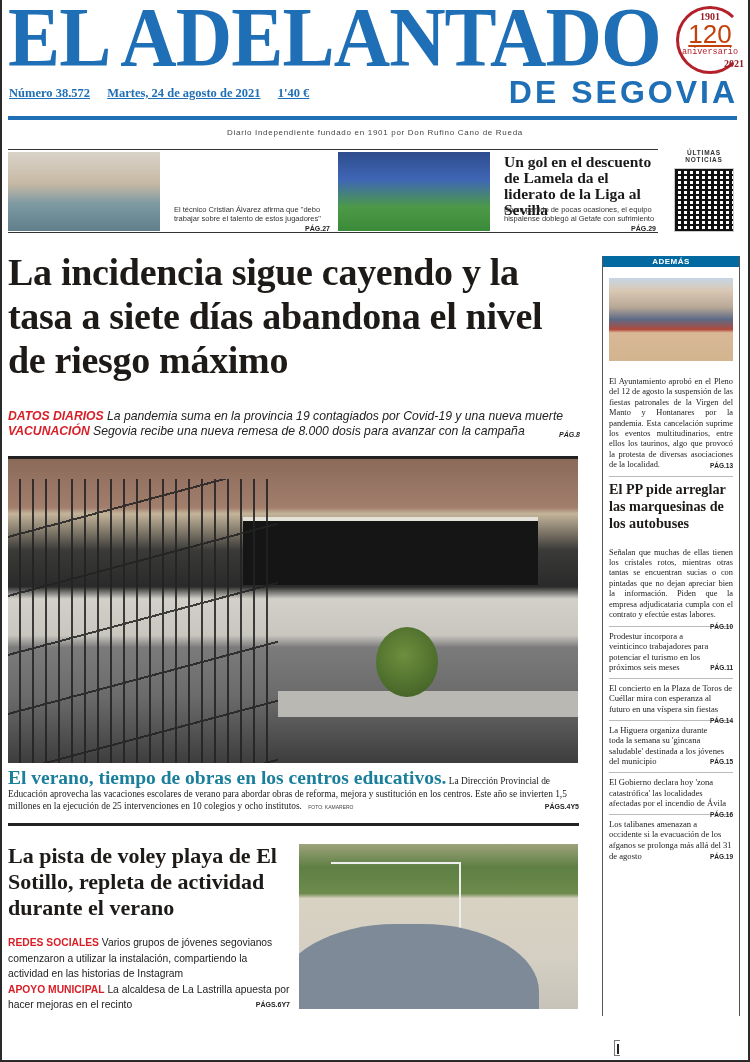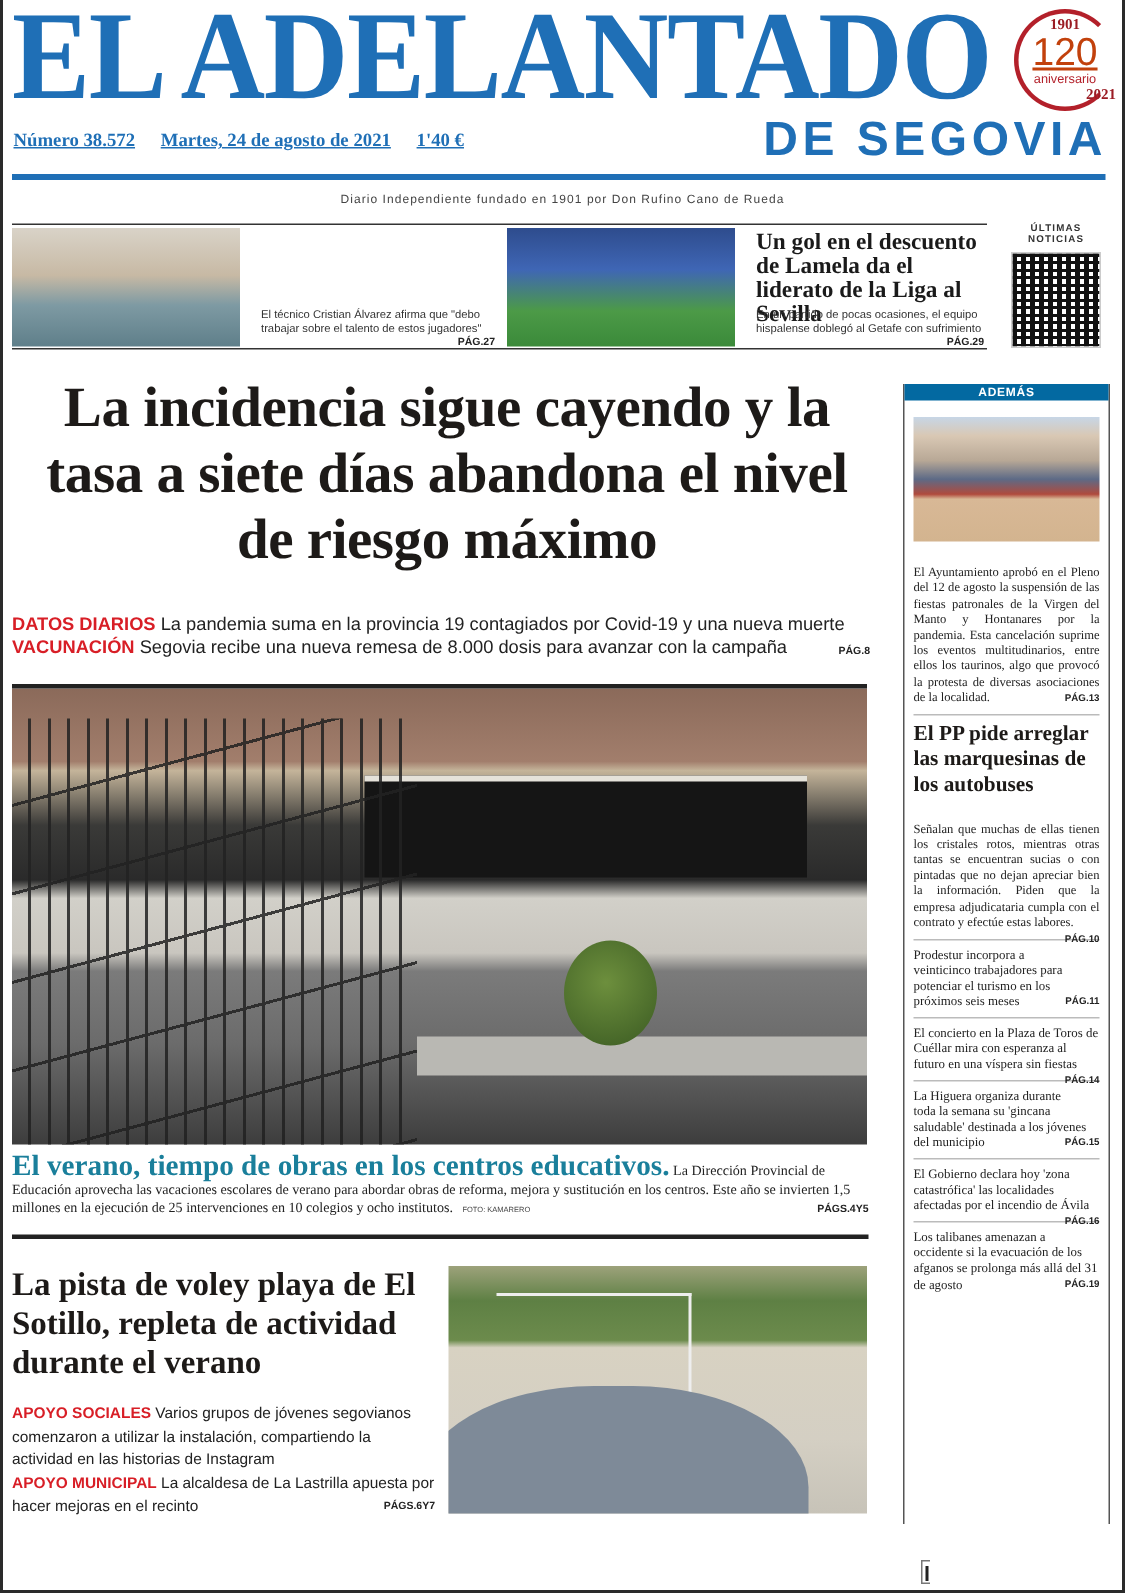--- a/index.html
+++ b/index.html
@@ -7,21 +7,21 @@
   body { position: relative; font-family: "Liberation Serif", "DejaVu Serif", serif; color: #1a1a1a; }
 
   .frame { position: absolute; left: 0; top: 0; width: 750px; height: 1062px; border: 2px solid #2a2a2a; border-top: none; }
 
   
   .masthead-title { position: absolute; left: 8px; top: -4px; font-family: "Liberation Serif", serif; font-weight: bold; font-size: 84px; letter-spacing: -1px; color: #1f6fb6; line-height: 1; white-space: nowrap; transform: scaleX(0.93); transform-origin: left top; }
   .anniv { position: absolute; left: 676px; top: 6px; width: 68px; height: 68px; }
   .anniv .ring { position: absolute; left: 0; top: 0; width: 68px; height: 68px; border-radius: 50%; border: 3px solid #b3202a; border-right-color: transparent; border-top-color: #b3202a; }
   .anniv .y1 { position: absolute; left: 0; width: 68px; top: 5px; text-align: center; font-size: 10px; font-weight: bold; color: #9b1c24; }
   .anniv .num { position: absolute; left: 0; width: 68px; top: 15px; text-align: center; font-family: "Liberation Sans", sans-serif; font-size: 26px; color: #c2410c; line-height: 1; text-decoration: underline; }
-  .anniv .lbl { position: absolute; left: 0; width: 68px; top: 41px; text-align: center; font-family: Liberation Sans, sans-serif; font-size: 8.5px; color: #b3202a; }
+  .anniv .lbl { position: absolute; left: 0; width: 68px; top: 41px; text-align: center; font-family: Liberation Mono, monospace; font-size: 8.5px; color: #b3202a; }
   .anniv .y2 { position: absolute; left: 0; width: 68px; top: 52px; text-align: right; font-size: 10px; font-weight: bold; color: #9b1c24; }
 
   .issue-line { position: absolute; left: 9px; top: 86px; font-size: 12.5px; font-weight: bold; color: #1f6fb6; white-space: nowrap; }
   .issue-line span { margin-right: 14px; text-decoration: underline; }
   .subtitle-city { position: absolute; right: 12px; top: 76px; font-family: "Liberation Sans", sans-serif; font-weight: bold; font-size: 32px; letter-spacing: 3px; color: #1f6fb6; line-height: 1; }
   .blue-rule { position: absolute; left: 8px; top: 116px; width: 729px; height: 4px; background: #1f6fb6; }
   .founded { position: absolute; left: 0; width: 750px; top: 128px; text-align: center; font-family: "Liberation Sans", sans-serif; font-size: 8px; letter-spacing: 0.7px; color: #444; }
 
   
   .teasers { position: absolute; left: 8px; top: 149px; width: 650px; height: 84px; border-top: 1.5px solid #333; border-bottom: 1.5px solid #333; }
@@ -35,23 +35,23 @@
   .photo-football { width: 152px; background: linear-gradient(180deg,#2e4c8d 0%,#3f66b5 35%,#4c9a47 70%,#3b8a3a 100%); }
 
   .qr-box { position: absolute; left: 668px; top: 149px; width: 72px; height: 84px; }
   .qr-label { font-family: "Liberation Sans", sans-serif; font-size: 6.5px; font-weight: bold; letter-spacing: 0.8px; color: #333; text-align: center; }
   .qr { margin: 5px auto 0; width: 60px; height: 64px; border: 1px solid #ccc; padding: 3px;
         background:
           repeating-linear-gradient(90deg, #111 0 3px, transparent 3px 6px),
           repeating-linear-gradient(0deg, #111 0 2px, #fff 2px 5px); }
 
   
-  .main-head { position: absolute; left: 8px; top: 250px; width: 580px; font-weight: bold; font-size: 38px; line-height: 44px; color: #1d1a18; letter-spacing: -0.3px; text-align: center; }
+  .main-head { position: absolute; left: 8px; top: 250px; width: 580px; font-weight: bold; font-size: 38px; line-height: 44px; color: #1d1a18; letter-spacing: -0.3px; }
   .kickers { position: absolute; left: 8px; top: 409px; width: 572px; font-family: "Liberation Sans", sans-serif; font-size: 12.2px; line-height: 15px; color: #222; }
-  .kicker-row { white-space: nowrap; position: relative; }
+  .kicker-row { white-space: nowrap; position: relative; font-style: italic; }
   .kicker-tag { color: #d81e26; font-weight: bold; }
   .kicker-page { position: absolute; right: 0; top: 3px; font-size: 7px; font-weight: bold; color: #222; }
 
   .lead-photo { position: absolute; left: 8px; top: 456px; width: 570px; height: 307px; border-top: 3px solid #222; overflow: hidden;
     background: linear-gradient(180deg, #8b6a5a 0%, #a27e6c 16%, #c4b49a 18%, #3a3a38 30%, #2a2a2a 42%, #d2d0c9 46%, #c9c6bf 58%, #7b7b7b 62%, #6b6b6b 78%, #3d3d3d 100%); }
   .lead-photo .fence { position: absolute; left: 0; top: 20px; width: 270px; height: 290px;
       background: repeating-linear-gradient(90deg, transparent 0 11px, #222 11px 13px), repeating-linear-gradient(165deg, transparent 0 55px, #222 55px 57px); opacity: 0.85; }
   .lead-photo .doors { position: absolute; left: 235px; top: 58px; width: 295px; height: 68px; background: #151515; border-top: 4px solid #e5e2da; }
   .lead-photo .bush { position: absolute; left: 368px; top: 168px; width: 62px; height: 70px; border-radius: 50%; background: radial-gradient(circle at 45% 40%, #6d8f3d, #3a5a22); }
   .lead-photo .curb { position: absolute; left: 270px; top: 232px; width: 300px; height: 26px; background: #b9b8b3; }
@@ -152,21 +152,21 @@
   <span class="caption-title">El verano, tiempo de obras en los centros educativos.</span>
   <span>La Dirección Provincial de Educación aprovecha las vacaciones escolares de verano para abordar obras de reforma, mejora y sustitución en los centros. Este año se invierten 1,5 millones en la ejecución de 25 intervenciones en 10 colegios y ocho institutos.</span>
   <span class="caption-credit">FOTO: KAMARERO</span>
   <span class="caption-page">PÁGS.4Y5</span>
 </div>
 <div class="rule-dark"></div>
 
 <h2 class="volley-head">La pista de voley playa de El Sotillo, repleta de actividad durante el verano</h2>
 <div class="volley-kickers">
   <div>
-    <span class="kicker-tag">APOYO SOCIALES</span>
+    <span class="kicker-tag">REDES SOCIALES</span>
     <span>Varios grupos de jóvenes segovianos comenzaron a utilizar la instalación, compartiendo la actividad en las historias de Instagram</span>
   </div>
   <div style="position:relative;">
     <span class="kicker-tag">APOYO MUNICIPAL</span>
     <span>La alcaldesa de La Lastrilla apuesta por hacer mejoras en el recinto</span>
     <span class="kicker-page" style="font-size:7px;">PÁGS.6Y7</span>
   </div>
 </div>
 <figure class="volley-photo">
   <div class="net"></div>

